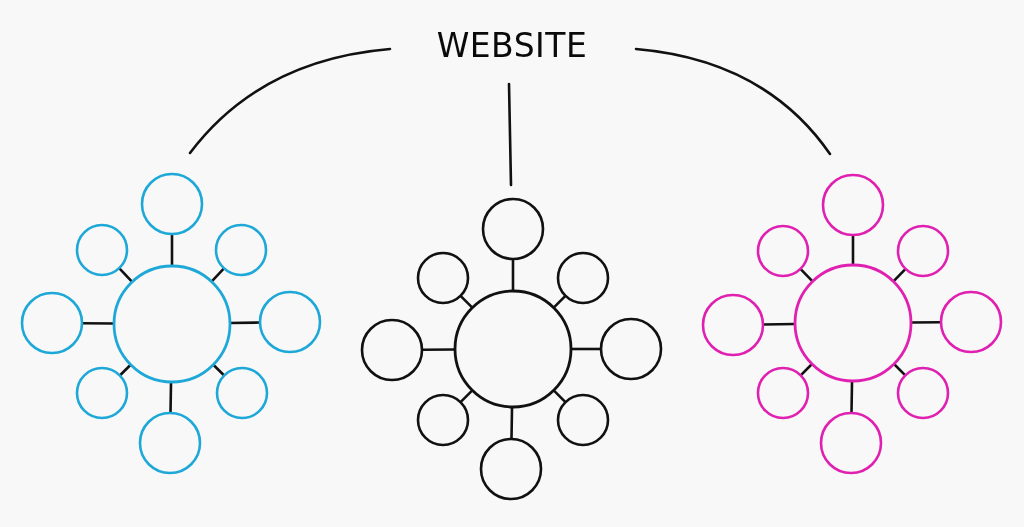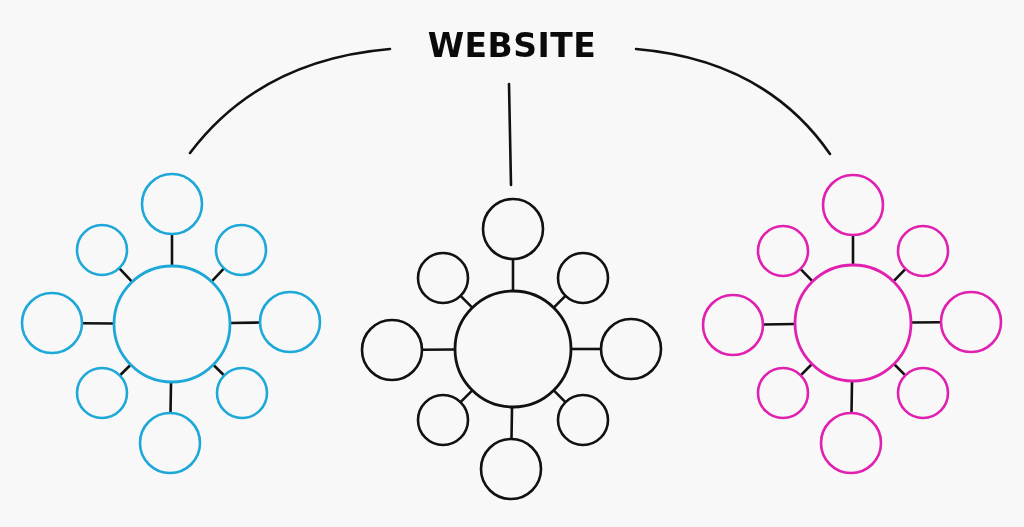--- a/index.html
+++ b/index.html
@@ -1,18 +1,18 @@
 <!DOCTYPE html>
 <html><head>
 <meta charset="utf-8">
 <style>
   html, body { margin: 0; padding: 0; }
   body { width: 1024px; height: 527px; background: #f8f8f8; overflow: hidden; position: relative; font-family: "Liberation Sans", sans-serif; }
   #diagram { position: absolute; left: 0; top: 0; }
-  .title { position: absolute; left: 0; width: 1024px; top: 26px; text-align: center; font-family: "DejaVu Sans", sans-serif; font-weight: bold; font-size: 33px; letter-spacing: 0.5px; color: #0a0a0a; }
+  .title { position: absolute; left: 0; width: 1024px; top: 26px; text-align: center; font-family: "DejaVu Sans", sans-serif; font-weight: normal; font-size: 33px; letter-spacing: 0.5px; color: #0a0a0a; }
 </style>
 </head>
 <body>
 
 <svg id="diagram" width="1024" height="527" viewBox="0 0 1024 527" xmlns="http://www.w3.org/2000/svg">
   <g id="connectors">
       <path d="M390,49 Q260,60 190,153" fill="none" stroke="#111111" stroke-width="2.6" stroke-linecap="round"></path>
       <path d="M509,84 L511,185" fill="none" stroke="#111111" stroke-width="2.6" stroke-linecap="round"></path>
       <path d="M636,49 Q765,60 830,154" fill="none" stroke="#111111" stroke-width="2.6" stroke-linecap="round"></path>
     </g>

